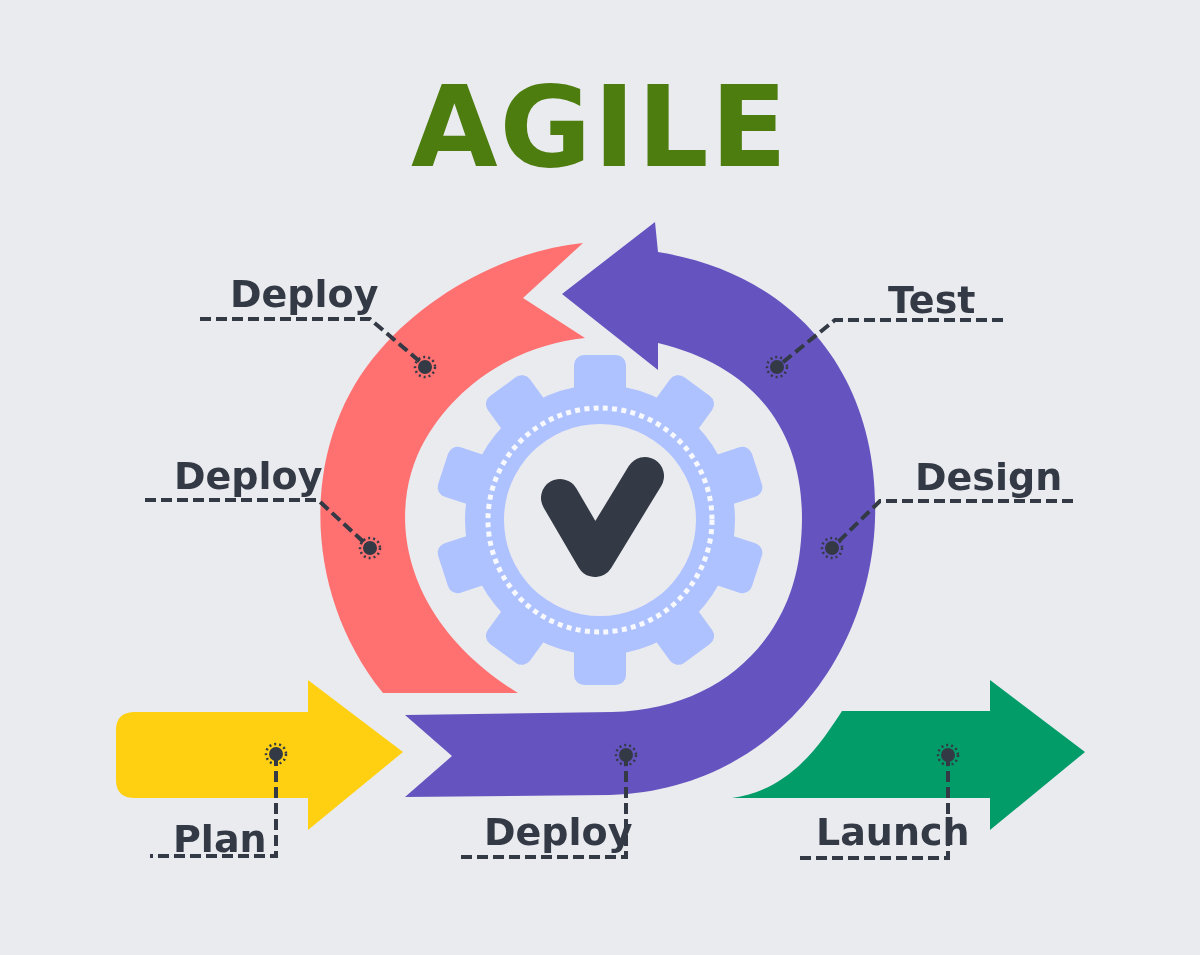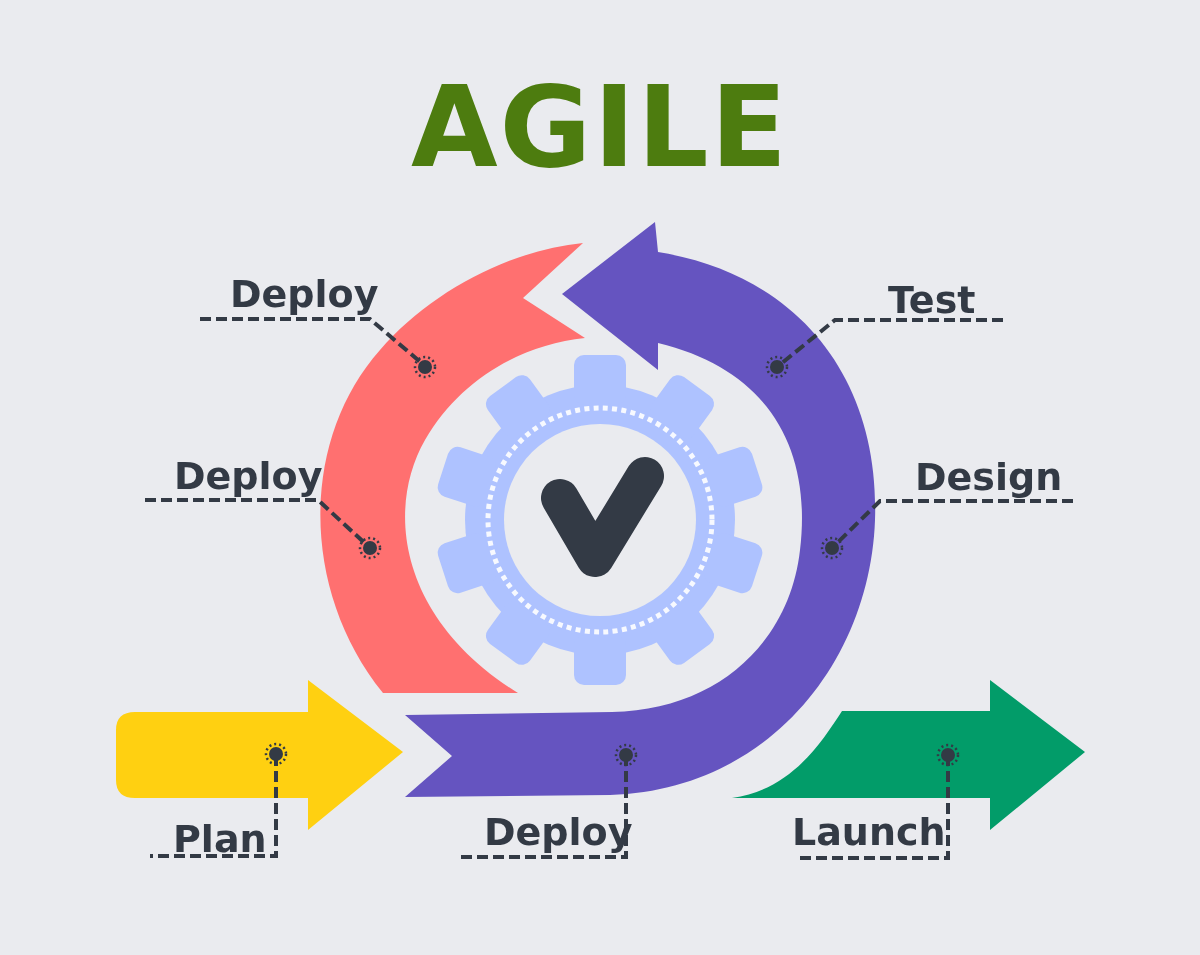--- a/index.html
+++ b/index.html
@@ -103,15 +103,15 @@
     <use href="#marker" x="626" y="755"></use>
     <use href="#marker" x="948" y="755"></use>
   </svg>
 
   <div class="label" style="left:230px; top:276px;">Deploy</div>
   <div class="label" style="left:174px; top:458px;">Deploy</div>
   <div class="label" style="left:888px; top:276px;margin-top:6px;">Test</div>
   <div class="label" style="left:915px; top:459px;">Design</div>
   <div class="label" style="left:173px; top:813px;margin-top:8px;">Plan</div>
   <div class="label" style="left:484px; top:814px;">Deploy</div>
-  <div class="label" style="left:792px; top:814px;">Launch</div>
+  <div class="label" style="left:816px; top:814px;">Launch</div>
 
 </div>
 
 </body></html>

